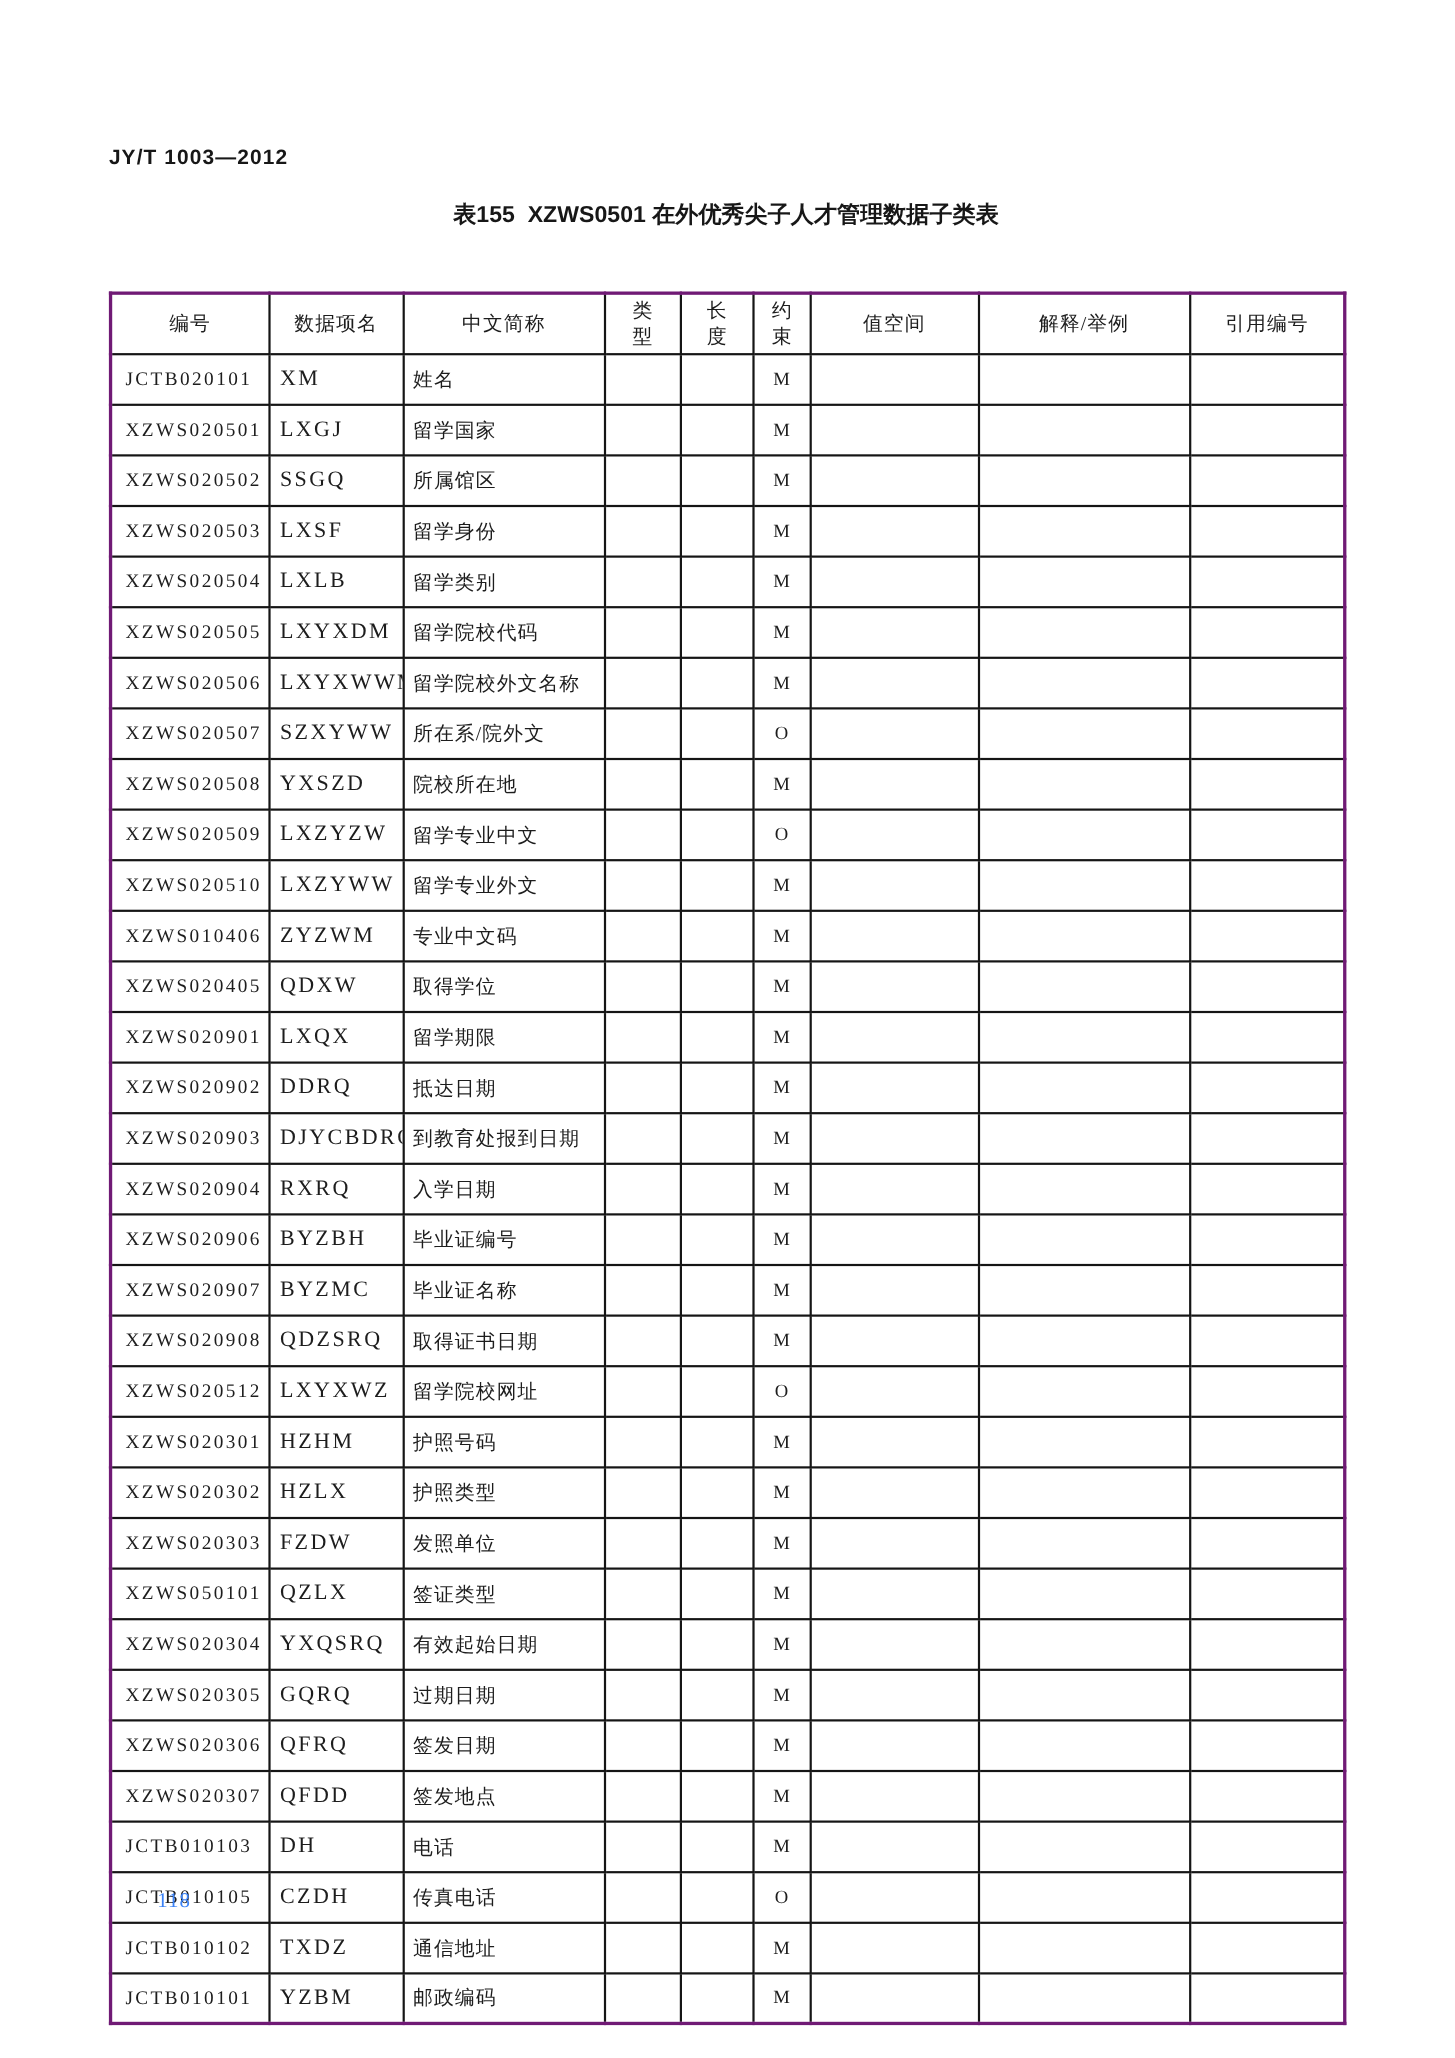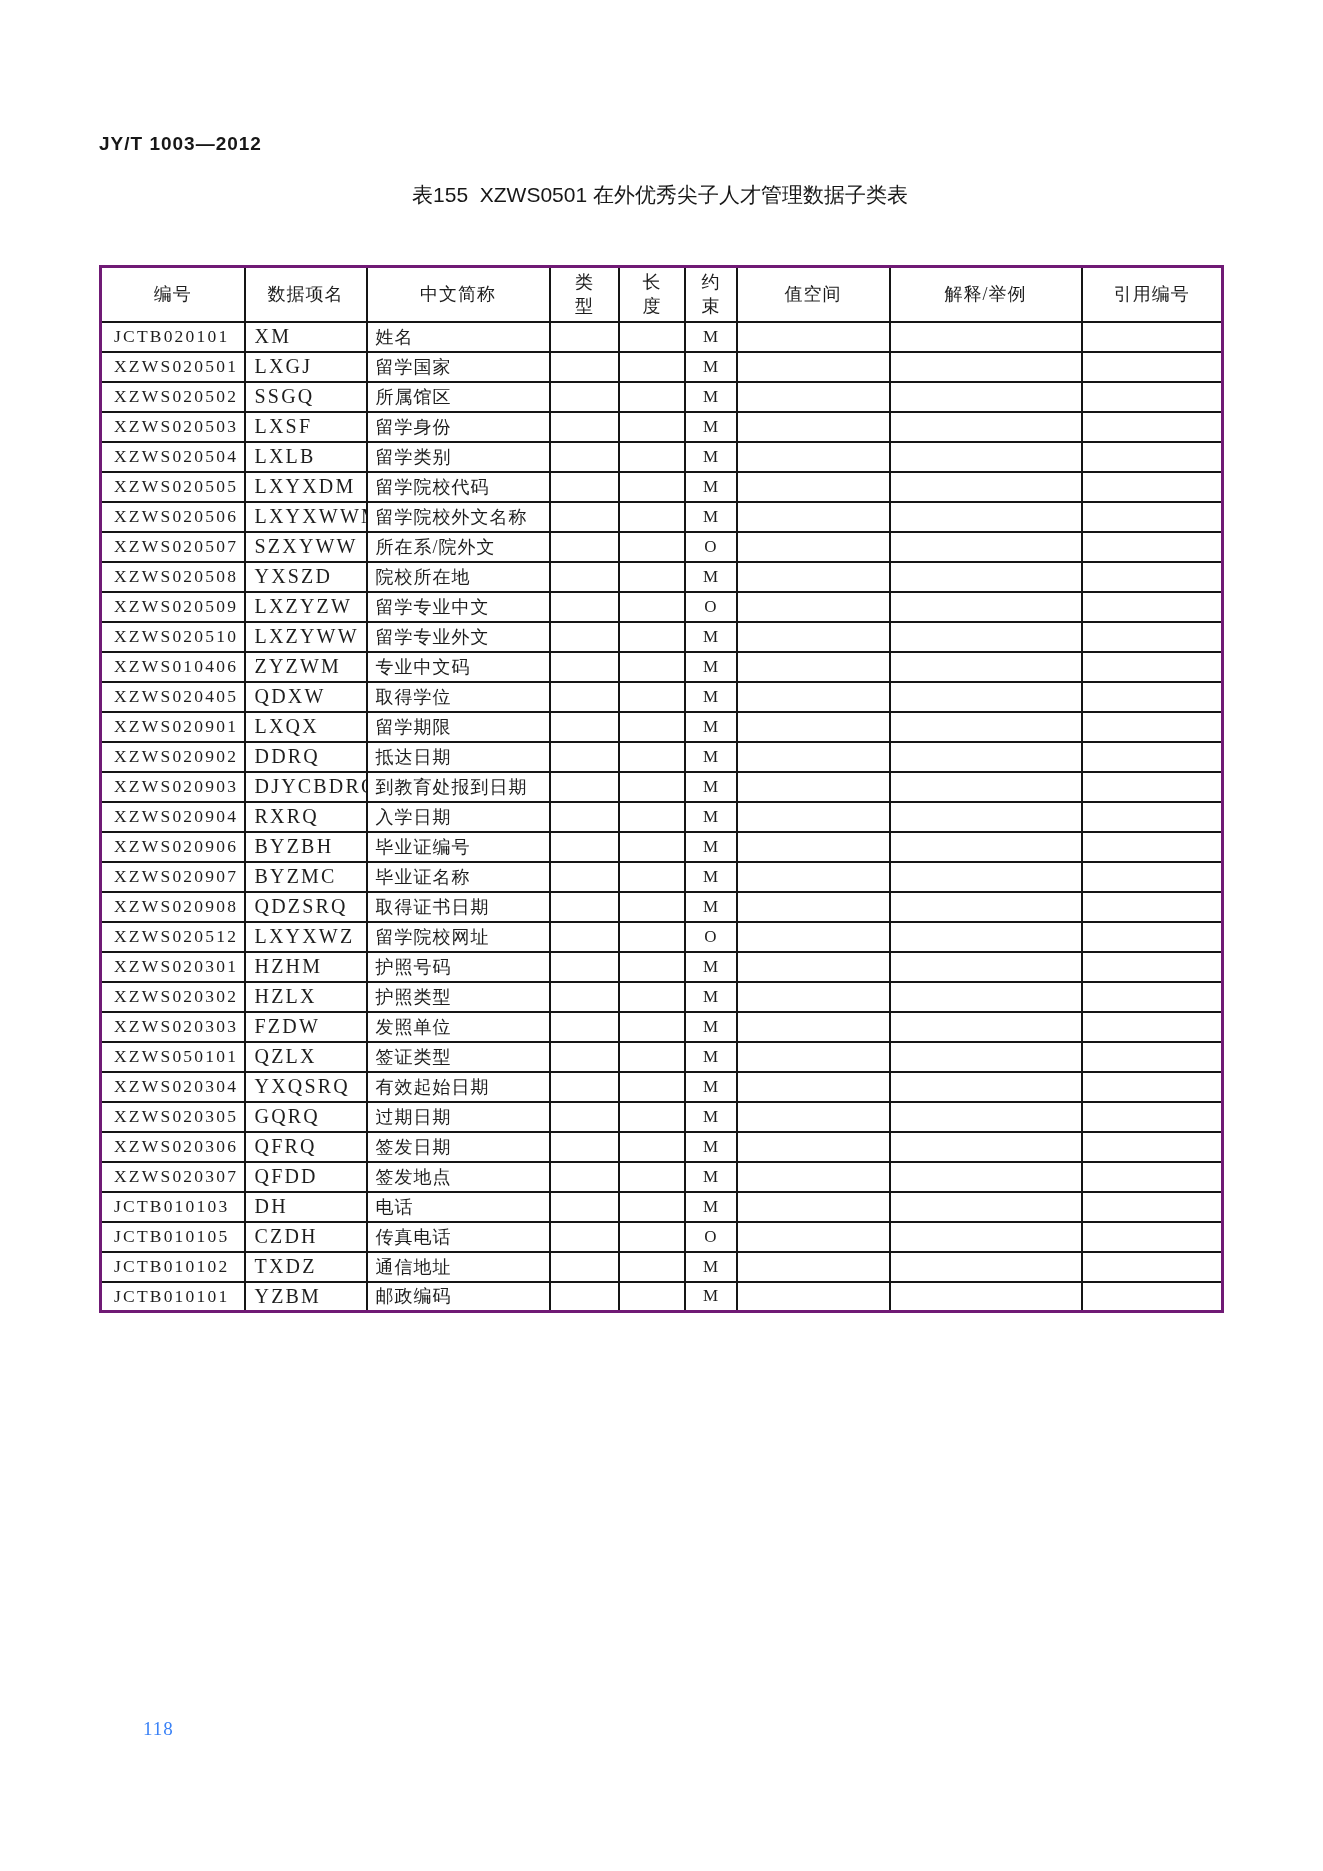--- a/index.html
+++ b/index.html
@@ -23,21 +23,21 @@
     color: #171717;
     text-align: center;
   }
   .table-title {
     position: absolute;
     left: 99px;
     top: 181px;
     width: 1122px;
     text-align: center;
     font-family: "Liberation Sans", "DejaVu Sans", sans-serif;
-    font-weight: 400;
+    font-weight: 700;
     font-size: 21px;
     color: #171717;
     white-space: pre;
   }
   table.data-table {
     position: absolute;
     left: 99px;
     top: 265px;
     width: 1122px;
     border-collapse: collapse;
@@ -60,21 +60,21 @@
     letter-spacing: 1px;
   }
   thead th .stack {
     display: inline-block;
     width: 1.15em;
     word-break: break-all;
     white-space: normal;
     line-height: 1.35;
     letter-spacing: 0;
   }
-  tbody tr { height: 30px; }
+  tbody tr { height: 46px; }
   tbody td { vertical-align: middle; font-size: 18px; }
   td.col-code {
     padding-left: 12px;
     letter-spacing: 2.2px;
     font-size: 17.5px;
   }
   td.col-name {
     padding-left: 9px;
     letter-spacing: 2.2px;
     font-size: 20px;

